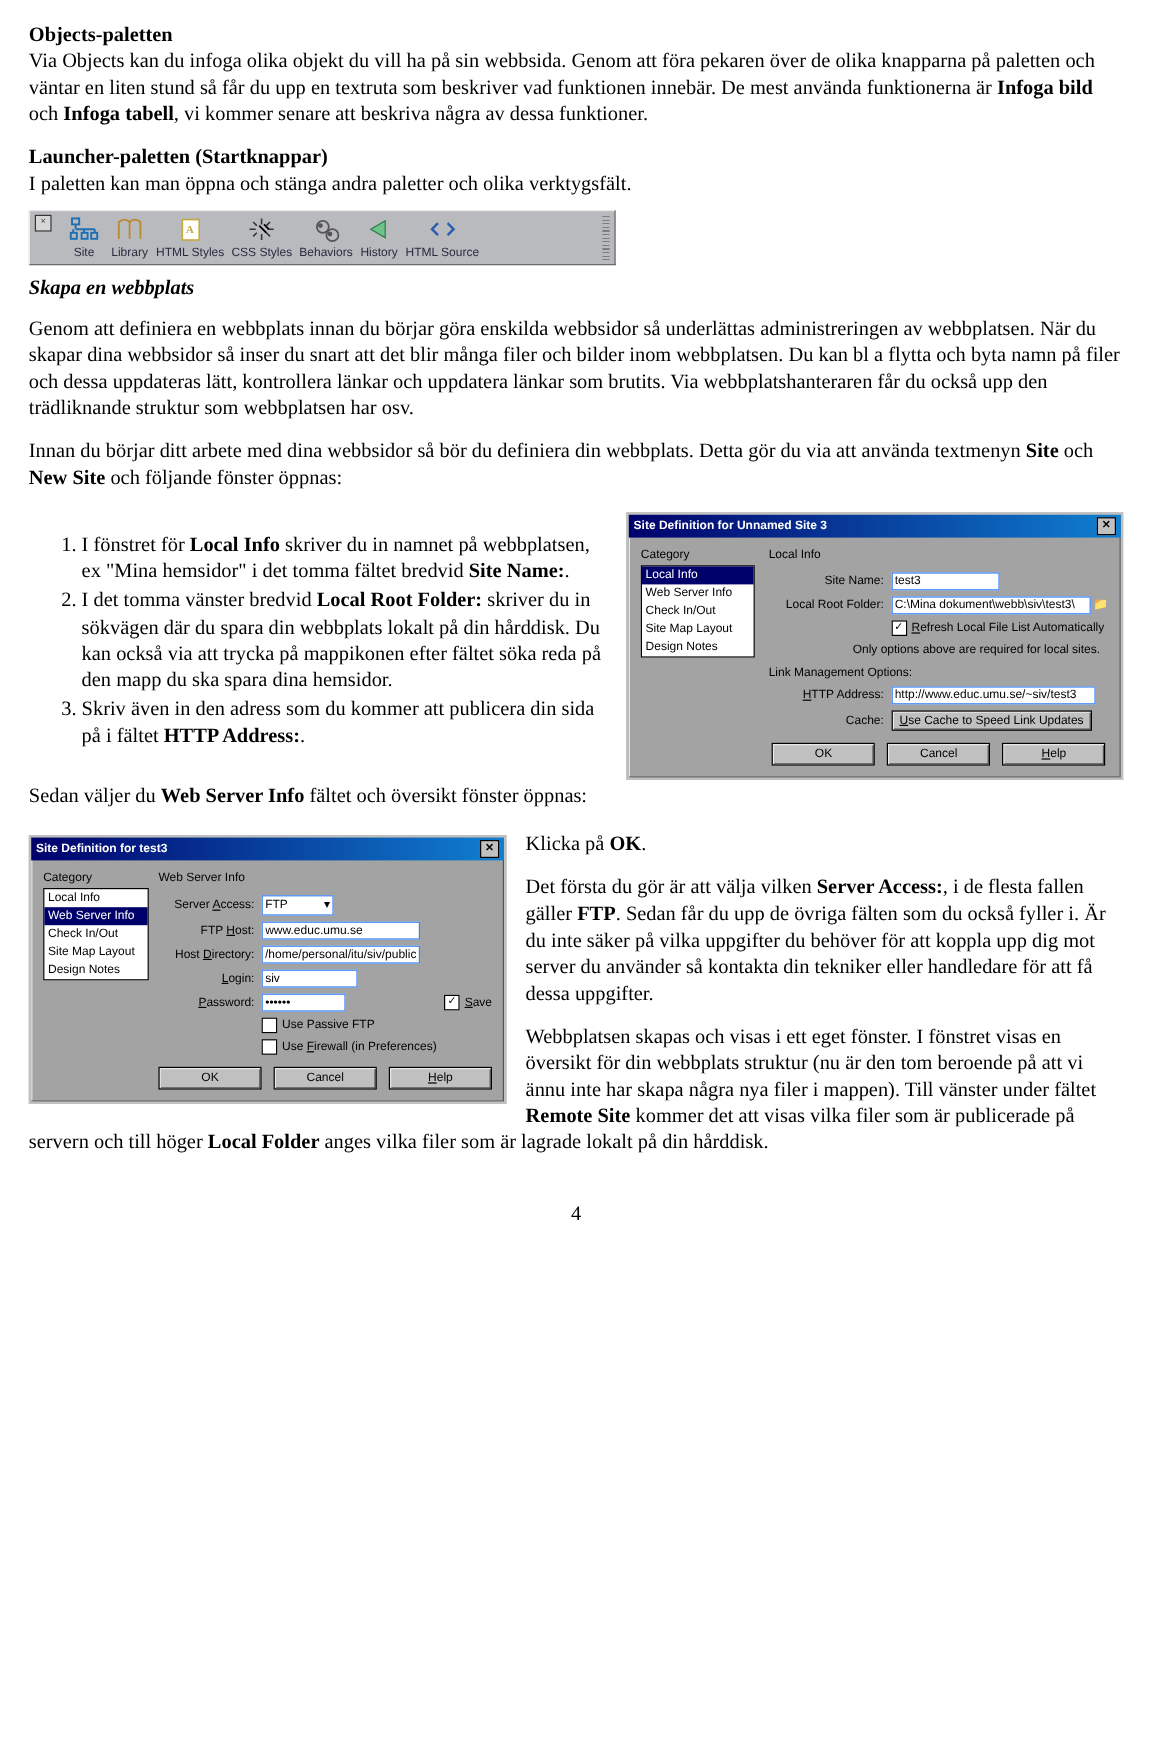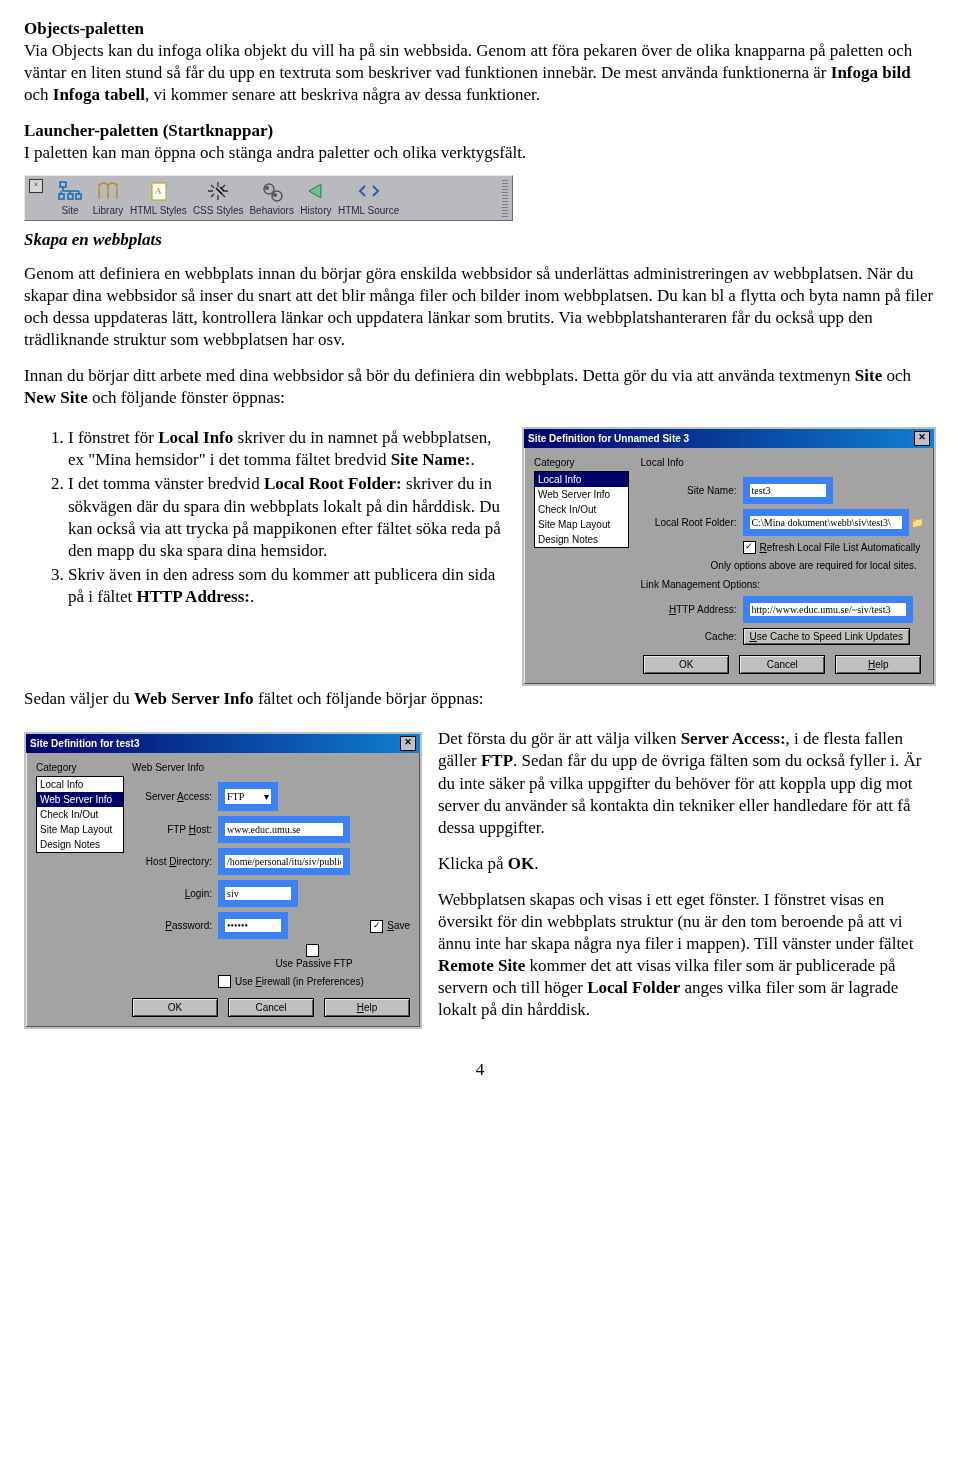--- a/index.html
+++ b/index.html
@@ -111,44 +111,44 @@
   .dlg .panel { flex: 1; padding: 0 0 0 12px; }
   .dlg .panelhdr { margin-bottom: 8px; }
   .dlg .frow {
     display: flex;
     align-items: center;
     margin-bottom: 5px;
     font-size: 10px;
   }
   .dlg .frow .flab { text-align: right; margin-right: 6px; white-space: nowrap; }
   .dlg .frow input[type=text], .dlg .frow .selbox {
-    font-family: Liberation Serif, serif;
-    font-size: 10px;
-    border: 7px solid #3b82f6;
+    font-family: Liberation Sans, sans-serif;
+    font-size: 10px;
+    border: 1px solid #3b82f6;
     background: #fff;
     padding: 1px 2px;
     box-sizing: border-box;
   }
   .dlg .chk { width: 11px; height: 11px; border: 1px solid #000; background: #fff; display: inline-block; vertical-align: middle; margin-right: 4px; color:#000; font-size:9px; line-height:9px; text-align:center;}
   .dlg .note { font-size: 10px; margin: 4px 0 6px 0; }
   .dlg .btnrow { display:flex; justify-content:center; gap:10px; margin-top:10px; }
   .dlg .btn {
     min-width: 64px;
     padding: 2px 10px;
     background: #c0c0c0;
     border: 1px solid #000;
     box-shadow: inset 1px 1px 0 #e8e8e8, inset -1px -1px 0 #555;
     text-align: center;
     font-size: 10px;
   }
   .dlg .ul { text-decoration: underline; }
 
   
   .row-with-dialog { display: flex; align-items: flex-start; gap: 14px; }
-  .row-with-dialog .textcol { flex: 1; }
+  .row-with-dialog .textcol { flex: 1; margin-top: 16px; }
   .float-left { float: left; margin: 4px 16px 4px 0; }
   .clearfix::after { content:""; display:block; clear:both; }
 </style>
 </head>
 <body>
 
 <p>
   <span class="bold">Objects-paletten</span><br>
   <span>Via Objects kan du infoga olika objekt du vill ha på sin webbsida. Genom att föra pekaren över de olika knapparna på paletten och väntar en liten stund så får du upp en textruta som beskriver vad funktionen innebär. De mest använda funktionerna är </span><span class="bold">Infoga bild</span><span> och </span><span class="bold">Infoga tabell</span><span>, vi kommer senare att beskriva några av dessa funktioner.</span>
 </p>
@@ -310,21 +310,21 @@
           <span class="btn">OK</span>
           <span class="btn">Cancel</span>
           <span class="btn"><span class="ul">H</span>elp</span>
         </div>
       </div>
     </div>
   </div>
 </div>
 
 <p style="margin-top:2px;">
-  <span>Sedan väljer du </span><span class="bold">Web Server Info</span><span> fältet och följande börjar öppnas:</span>
+  <span>Sedan väljer du </span><span class="bold">Web Server Info</span><span> fältet och översikt fönster öppnas:</span>
 </p>
 
 <div class="clearfix" style="margin-top:18px;">
   <div class="dlg float-left" style="width:398px;">
     <div class="titlebar">
       <span>Site Definition for test3</span>
       <span class="x">✕</span>
     </div>
     <div class="body">
       <div class="catcol" style="width:88px;">
@@ -356,41 +356,41 @@
         </div>
         <div class="frow">
           <span class="flab" style="width:80px;"><span class="ul">L</span>ogin:</span>
           <input type="text" style="width: 80px;" value="siv">
         </div>
         <div class="frow">
           <span class="flab" style="width:80px;"><span class="ul">P</span>assword:</span>
           <input type="text" style="width: 70px;" value="••••••">
           <span style="margin-left:auto;"><span class="chk">✓</span><span><span class="ul">S</span>ave</span></span>
         </div>
-        <div class="frow" style="padding-left:86px;flex-direction:column;">
+        <div class="frow" style="padding-left:86px;">
           <span class="chk"></span>
           <span>Use Passive FTP</span>
         </div>
         <div class="frow" style="padding-left:86px;">
           <span class="chk"></span>
           <span>Use <span class="ul">F</span>irewall (in Preferences)</span>
         </div>
         <div class="btnrow">
           <span class="btn">OK</span>
           <span class="btn">Cancel</span>
           <span class="btn"><span class="ul">H</span>elp</span>
         </div>
       </div>
     </div>
   </div>
 
   <p>
-    <span>Det första du gör är att välja vilken </span><span class="bold">Server Access:</span><span>, i de flesta fallen gäller </span><span class="bold">FTP</span><span>. Sedan får du upp de övriga fälten som du också fyller i. Är du inte säker på vilka uppgifter du behöver för att koppla upp dig mot server du använder så kontakta din tekniker eller handledare för att få dessa uppgifter.</span>
+    <span>Klicka på </span><span class="bold">OK</span><span>.</span>
   </p>
   <p>
-    <span>Klicka på </span><span class="bold">OK</span><span>.</span>
+    <span>Det första du gör är att välja vilken </span><span class="bold">Server Access:</span><span>, i de flesta fallen gäller </span><span class="bold">FTP</span><span>. Sedan får du upp de övriga fälten som du också fyller i. Är du inte säker på vilka uppgifter du behöver för att koppla upp dig mot server du använder så kontakta din tekniker eller handledare för att få dessa uppgifter.</span>
   </p>
   <p>
     <span>Webbplatsen skapas och visas i ett eget fönster. I fönstret visas en översikt för din webbplats struktur (nu är den tom beroende på att vi ännu inte har skapa några nya filer i mappen). Till vänster under fältet </span><span class="bold">Remote Site</span><span> kommer det att visas vilka filer som är publicerade på servern och till höger </span><span class="bold">Local Folder</span><span> anges vilka filer som är lagrade lokalt på din hårddisk.</span>
   </p>
 </div>
 
 <div class="pagenum">4</div>
 
 </body></html>

